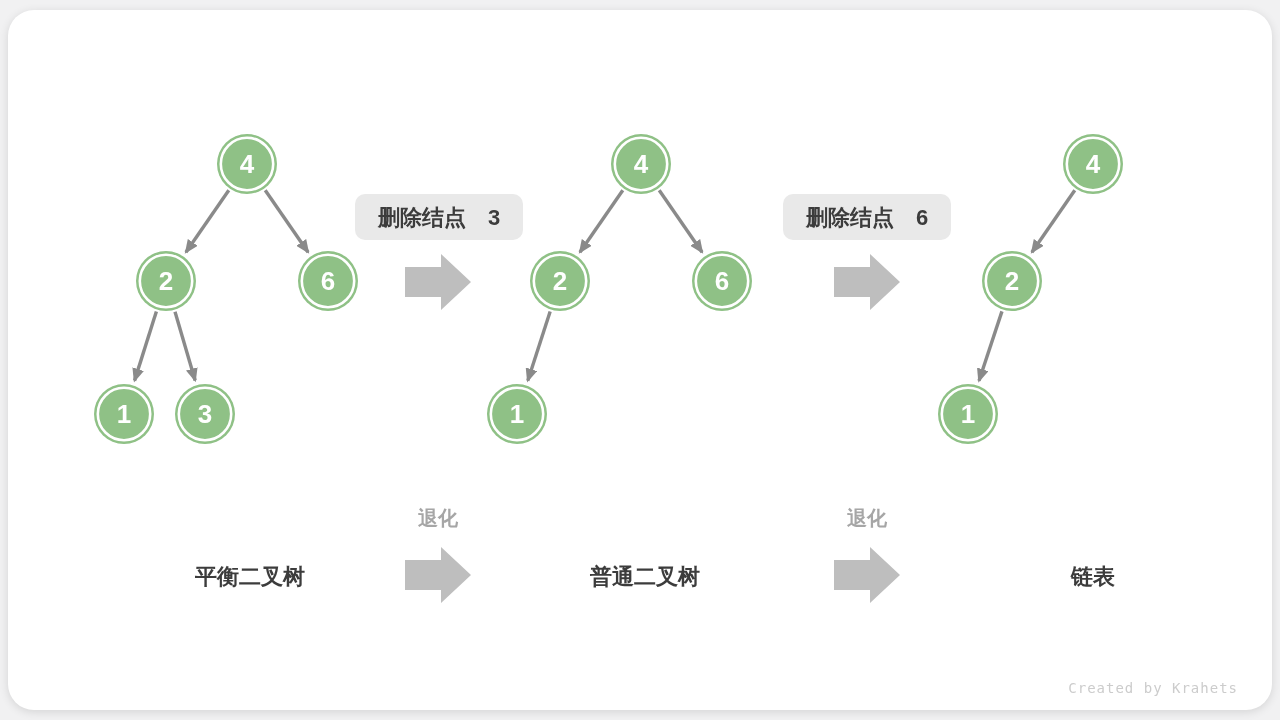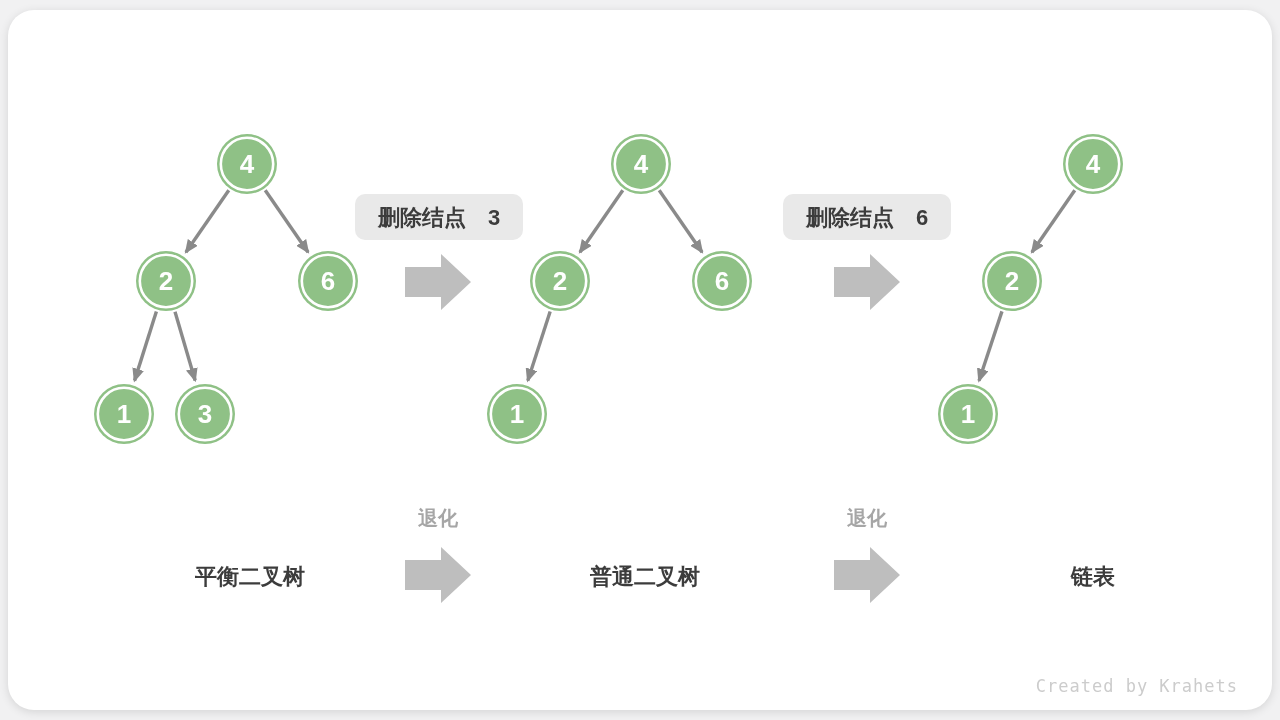--- a/index.html
+++ b/index.html
@@ -30,21 +30,21 @@
   }
   #diagram text {
     font-family: "Liberation Sans", sans-serif;
     font-weight: bold;
   }
   #watermark {
     position: absolute;
     right: 42px;
     bottom: 24px;
     font-family: "DejaVu Sans Mono", monospace;
-    font-size: 17px;
+    font-size: 14px;
     letter-spacing: 1px;
     color: #cccccc;
   }
 </style>
 </head>
 <body>
 
 <div id="card"></div>
 <svg id="diagram" viewBox="0 0 1280 720" xmlns="http://www.w3.org/2000/svg">
     <defs>

